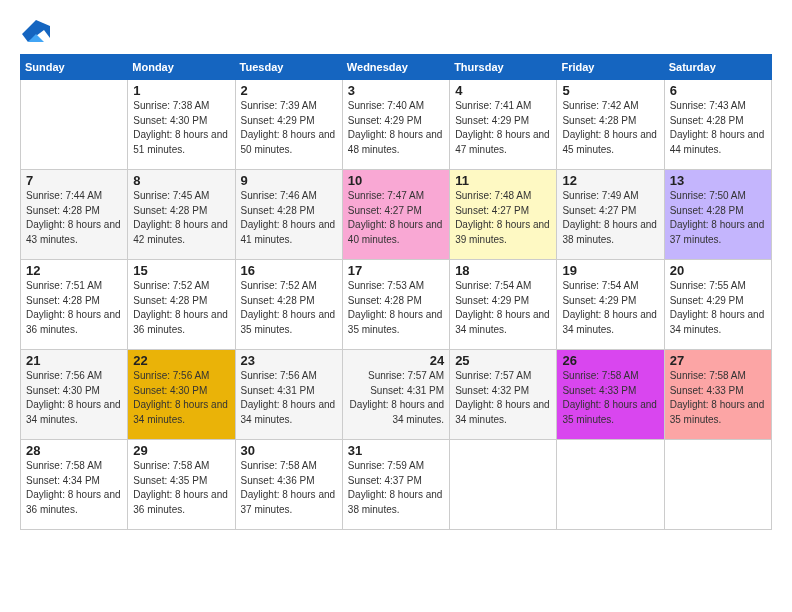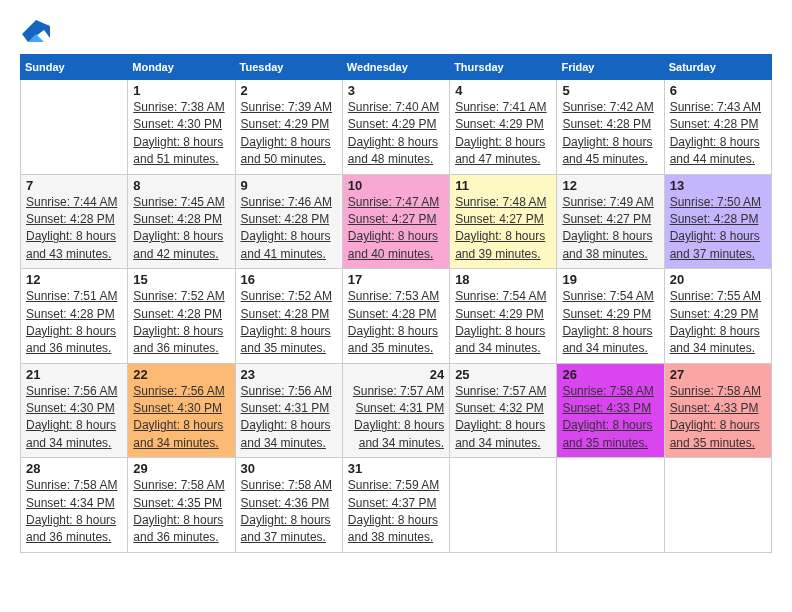--- a/index.html
+++ b/index.html
@@ -80,24 +80,23 @@
     .calendar-table tr:nth-child(even) td {
       background: #f5f5f5;
     }
     .day-number {
       font-size: 13px;
       font-weight: bold;
       display: block;
       margin-bottom: 1px;
     }
     .day-detail {
-      font-size: 12px;
+      font-size: 10px;
       color: #333;
       line-height: 1.45;
-      text-decoration: underline;
     }
     .empty-cell {
       background: #fff !important;
     }
   </style>
 </head>
 <body>
 
 <div class="page">
   <div class="header">
@@ -217,21 +216,21 @@
           <td>
             <span class="day-number">20</span>
             <div class="day-detail">Sunrise: 7:55 AM<br>Sunset: 4:29 PM<br>Daylight: 8 hours and 34 minutes.</div>
           </td>
         </tr>
         <tr>
           <td style="background: rgb(245, 245, 245);">
             <span class="day-number">21</span>
             <div class="day-detail">Sunrise: 7:56 AM<br>Sunset: 4:30 PM<br>Daylight: 8 hours and 34 minutes.</div>
           </td>
-          <td style="background: #fdba74;">
+          <td style="background: #eab308;">
             <span class="day-number">22</span>
             <div class="day-detail">Sunrise: 7:56 AM<br>Sunset: 4:30 PM<br>Daylight: 8 hours and 34 minutes.</div>
           </td>
           <td style="background: rgb(245, 245, 245);">
             <span class="day-number">23</span>
             <div class="day-detail">Sunrise: 7:56 AM<br>Sunset: 4:31 PM<br>Daylight: 8 hours and 34 minutes.</div>
           </td>
           <td style="background: rgb(245, 245, 245); text-align: right;">
             <span class="day-number">24</span>
             <div class="day-detail">Sunrise: 7:57 AM<br>Sunset: 4:31 PM<br>Daylight: 8 hours and 34 minutes.</div>

